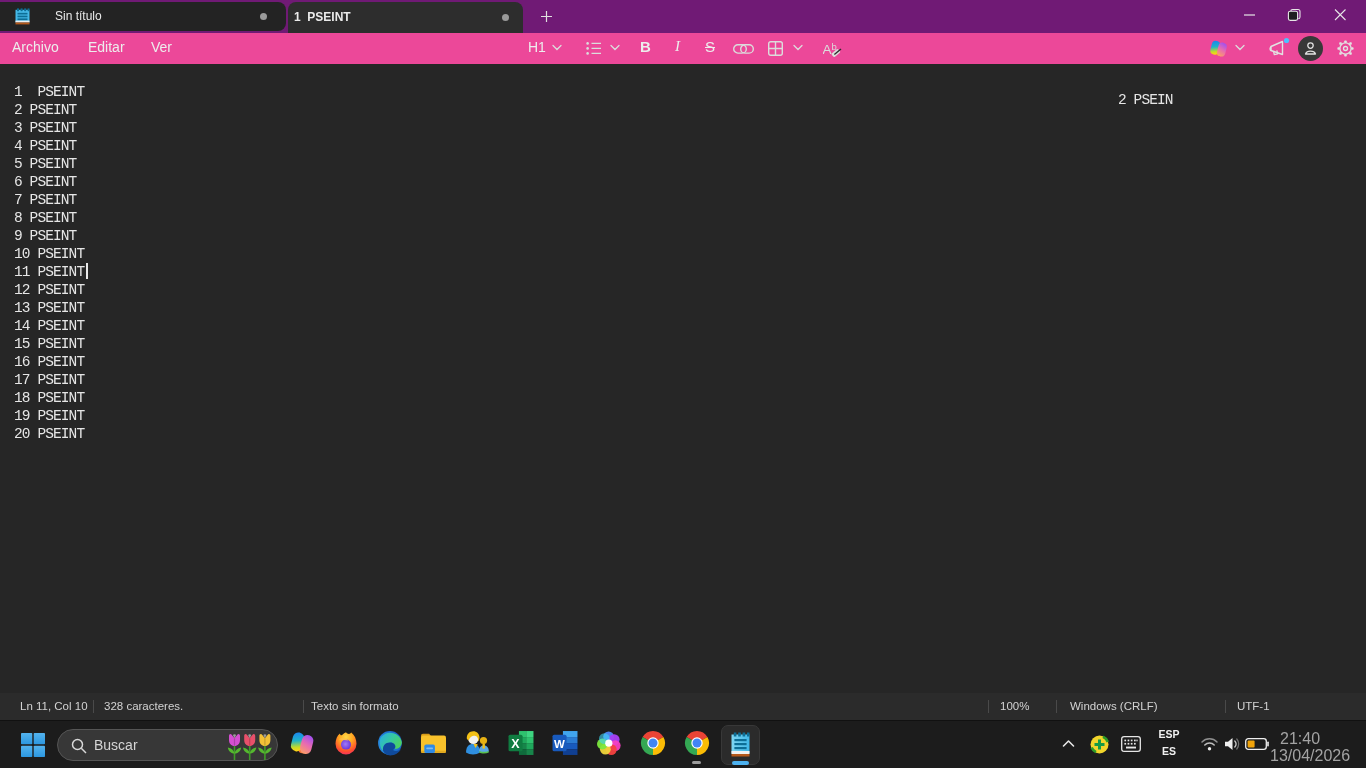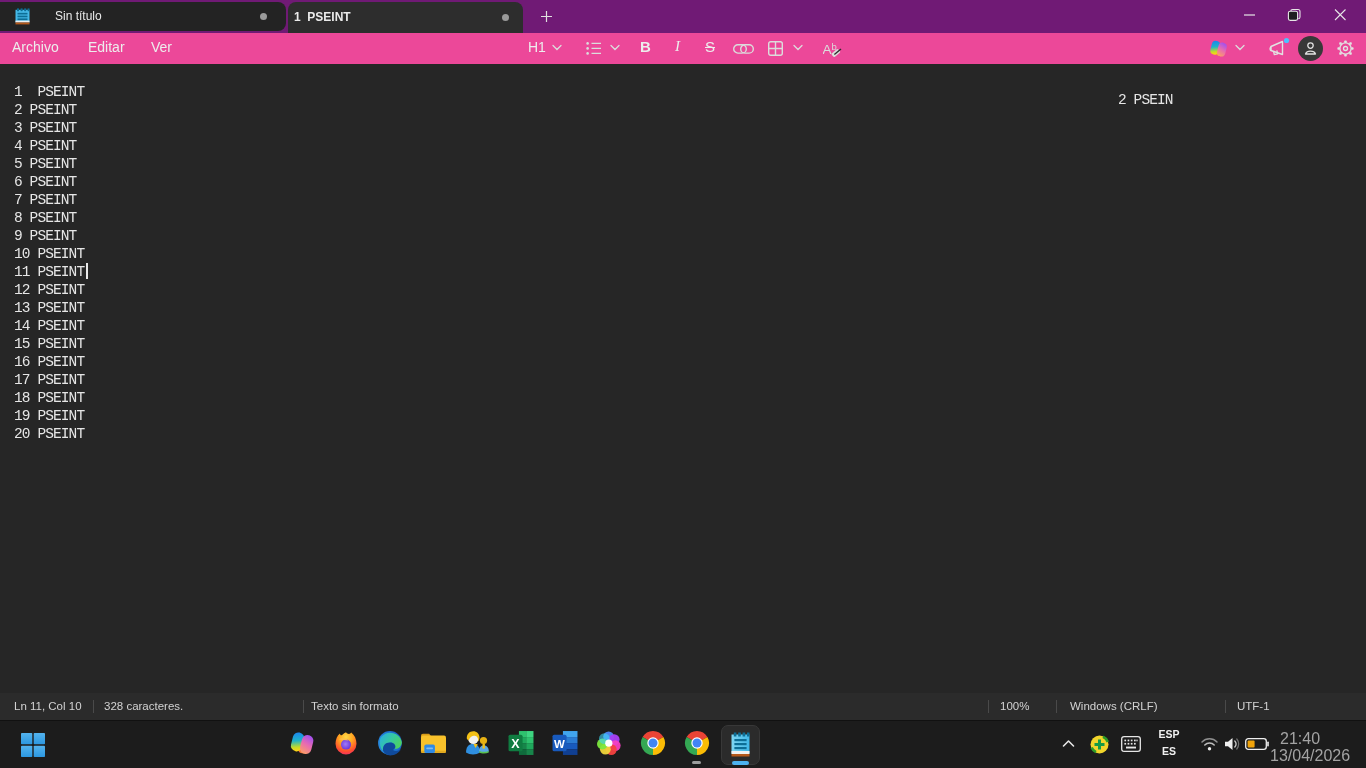--- a/index.html
+++ b/index.html
@@ -202,21 +202,21 @@
 16 PSEINT
 17 PSEINT
 18 PSEINT
 19 PSEINT
 20 PSEINT</div>
     <div id="code2">2 PSEIN</div>
     <div id="caret"></div>
   </div>
 
   <div id="status">
-    <span class="st" style="left:14px">Ln 11, Col 10</span>
+    <span class="st" style="left:20px">Ln 11, Col 10</span>
     <div class="sep" style="left:93px"></div>
     <span class="st" style="left:104px">328 caracteres.</span>
     <div class="sep" style="left:303px"></div>
     <span class="st" style="left:311px">Texto sin formato</span>
     <div class="sep" style="left:988px"></div>
     <span class="st" style="left:1000px">100%</span>
     <div class="sep" style="left:1056px"></div>
     <span class="st" style="left:1070px">Windows (CRLF)</span>
     <div class="sep" style="left:1225px"></div>
     <span class="st" style="left:1237px">UTF-1</span>
@@ -230,20 +230,43 @@
         <stop offset="0" stop-color="#53b3ee"></stop>
             <stop offset="1" stop-color="#2c97e0"></stop>
       </linearGradient>
         </defs>
       <rect x="0" y="0" width="11.3" height="11.3" rx="0.8" fill="url(#winb)"></rect>
       <rect x="12.7" y="0" width="11.3" height="11.3" rx="0.8" fill="url(#winb)"></rect>
       <rect x="0" y="12.7" width="11.3" height="11.3" rx="0.8" fill="url(#winb)"></rect>
       <rect x="12.7" y="12.7" width="11.3" height="11.3" rx="0.8" fill="url(#winb)"></rect>
     </svg>
 
+    <div id="search">
+      <svg class="abs" style="left:13px;top:8px" width="16" height="16" viewBox="0 0 16 16">
+        <circle cx="6.5" cy="6.5" r="5" stroke="#d8d8d8" stroke-width="1.5" fill="none"></circle>
+        <path d="M10.3 10.3 L15 15" stroke="#d8d8d8" stroke-width="1.5"></path>
+      </svg>
+      <span class="abs" style="left:36px;top:7px;color:#d5d5d5;font-size:14px">Buscar</span>
+
+      <svg class="abs" style="left:168px;top:3px" width="48" height="29" viewBox="0 0 48 29">
+        <defs>
+          <g id="tulip">
+            <path d="M8.5 11 V27" stroke="#3f9b28" stroke-width="1.6"></path>
+            <path d="M8.5 20.5 C5.5 20.5 2.5 18.5 1.8 14.5 C5.5 15 7.8 17 8.5 20.5Z" fill="#55b82f"></path>
+            <path d="M8.5 20.5 C11.5 20.5 14.5 18.5 15.2 14.5 C11.5 15 9.2 17 8.5 20.5Z" fill="#55b82f"></path>
+            <path d="M3 3 C3 1 4.8 0.4 5.9 2 L8.5 5.3 L11.1 2 C12.2 0.4 14 1 14 3 L14 7 C14 10.6 11.8 13 8.5 13 C5.2 13 3 10.6 3 7 Z"></path>
+            <path d="M8.5 5.3 L8.5 12.8" stroke="#000000" stroke-opacity="0.18" stroke-width="1.2" fill="none"></path>
+            <path d="M6.9 1.9 L8.5 5.2 L10.1 1.9 C9.2 0.9 7.8 0.9 6.9 1.9Z" fill="#ffffff" opacity="0.5"></path>
+          </g>
+        </defs>
+        <use href="#tulip" x="0" y="0" fill="#d44fd0"></use>
+        <use href="#tulip" x="15.2" y="0" fill="#e8506a"></use>
+        <use href="#tulip" x="30.4" y="0" fill="#f2c037"></use>
+      </svg>
+    </div>
 
     <svg class="ticon" style="left:289px" width="24" height="24" viewBox="0 0 24 24">
       <rect x="9" y="13.5" width="8" height="8" rx="3" fill="url(#cp3)" transform="rotate(14 13 17.5)"></rect>
       <rect x="2.6" y="2.2" width="10.6" height="17.6" rx="5.1" fill="url(#cp1)" transform="rotate(14 7.9 11)"></rect>
       <rect x="11" y="4.6" width="10.6" height="17.6" rx="5.1" fill="url(#cp2)" transform="rotate(14 16.3 13.4)"></rect>
     </svg>
 
     <svg class="ticon" style="left:333px" width="24" height="26" viewBox="0 0 24 26">
       <defs>
         <radialGradient id="ffg" cx="0.5" cy="0.22" r="0.85">

